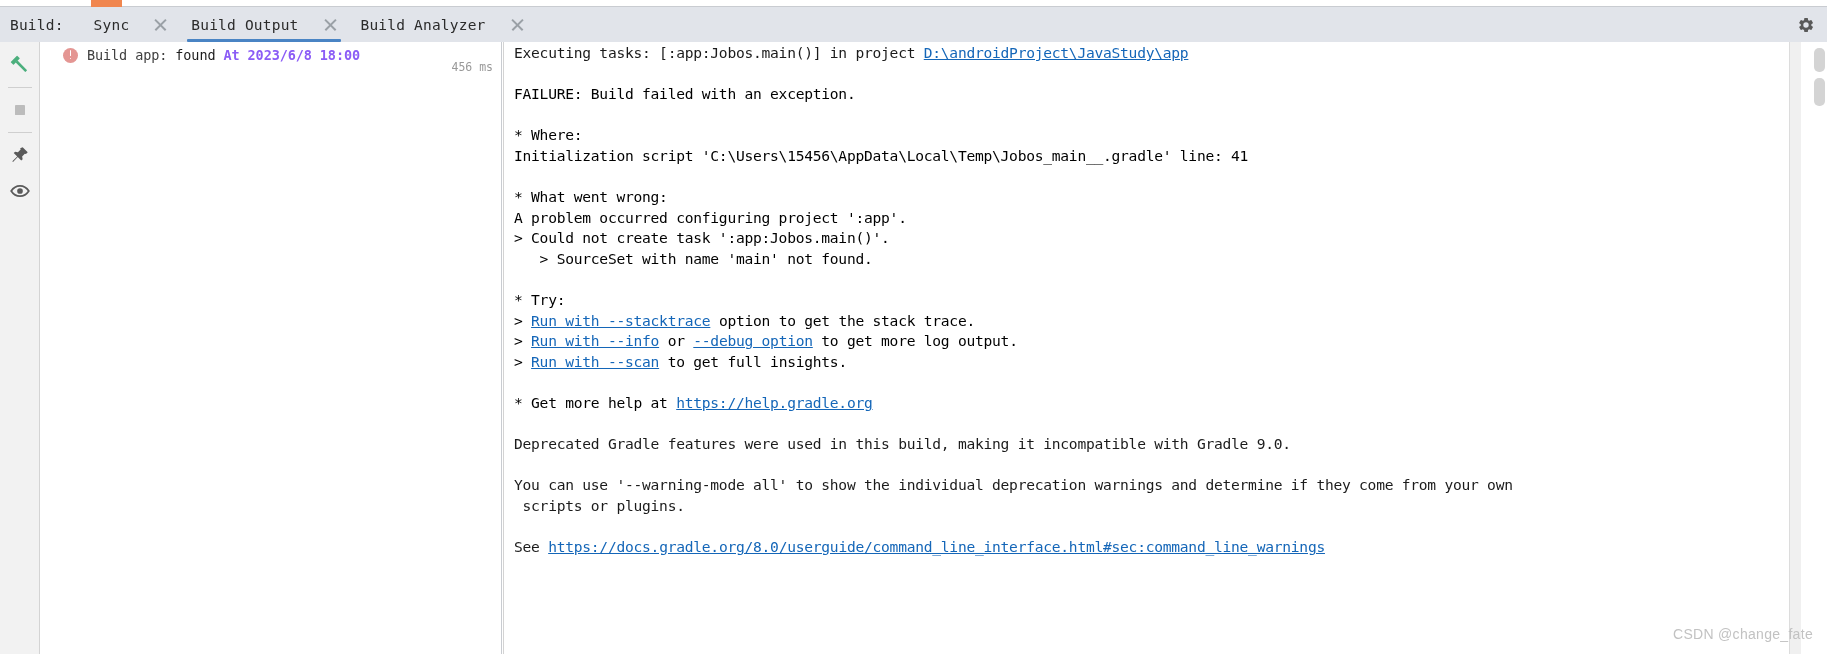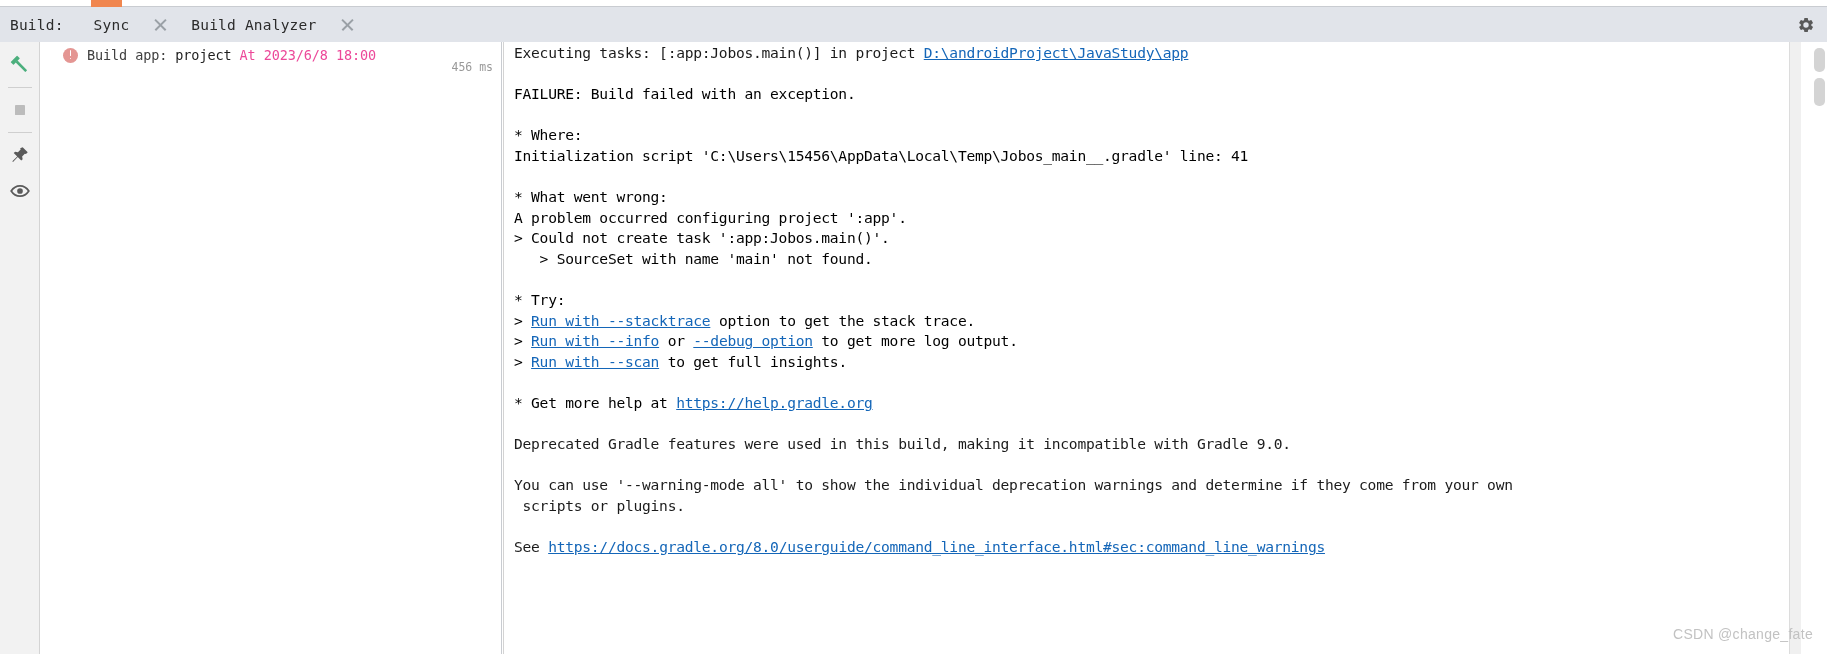--- a/index.html
+++ b/index.html
@@ -179,21 +179,21 @@
     border-radius: 50%;
   }
   .tree-text {
     font-family: "DejaVu Sans Mono", monospace;
     font-size: 13.5px;
     white-space: nowrap;
     letter-spacing: -0.1px;
   }
   .tree-text .b { font-weight: normal; color: #404040; }
   .tree-text .n { font-weight: normal; color: #1d1d1d; }
-  .tree-text .g { font-weight: normal; color: #ec4899; text-align: center; }
+  .tree-text .g { font-weight: bold; color: #8b5cf6; text-align: center; }
 
   .tree-time {
     position: absolute;
     right: 8px;
     top: 18px;
     font-family: "DejaVu Sans Mono", monospace;
     font-size: 11.5px;
     color: #999999;
     white-space: nowrap;
   }
@@ -277,20 +277,24 @@
 
   <div class="tabbar">
 
     <div class="tabbar-label">Build:</div>
 
     <div class="tab">
       <span class="tab-title">Sync</span>
       <span class="tab-close"></span>
     </div>
 
+    <div class="tab selected">
+      <span class="tab-title">Build Output</span>
+      <span class="tab-close"></span>
+    </div>
 
     <div class="tab">
       <span class="tab-title">Build Analyzer</span>
       <span class="tab-close"></span>
     </div>
 
     <div class="gear-btn">
       <svg width="18" height="18" viewBox="0 0 24 24">
         <path fill="#595959" d="M19.1 12.9c.04-.3.06-.6.06-.9s-.02-.6-.06-.9l2-1.56a.48.48 0 0 0 .12-.6l-1.9-3.28a.48.48 0 0 0-.58-.21l-2.36.95a7.1 7.1 0 0 0-1.56-.9l-.36-2.5a.47.47 0 0 0-.47-.4h-3.8a.47.47 0 0 0-.47.4l-.36 2.5c-.56.23-1.08.54-1.56.9l-2.36-.95a.48.48 0 0 0-.58.21l-1.9 3.28a.47.47 0 0 0 .12.6l2 1.56a7.3 7.3 0 0 0 0 1.8l-2 1.56a.48.48 0 0 0-.12.6l1.9 3.28c.12.22.38.3.58.21l2.36-.95c.48.37 1 .68 1.56.9l.36 2.5c.04.23.23.4.47.4h3.8c.24 0 .43-.17.47-.4l.36-2.5c.56-.23 1.08-.54 1.56-.9l2.36.95c.2.08.46 0 .58-.21l1.9-3.28a.48.48 0 0 0-.12-.6l-2-1.56zM12 15.6A3.6 3.6 0 1 1 12 8.4a3.6 3.6 0 0 1 0 7.2z"></path>
       </svg>
@@ -330,21 +334,21 @@
         <svg width="22" height="22" viewBox="0 0 24 24">
           <path fill="none" stroke="#5a5a5a" stroke-width="1.9" d="M2.4 12S6 6.4 12 6.4 21.6 12 21.6 12 18 17.6 12 17.6 2.4 12 2.4 12z"></path>
           <circle cx="12" cy="12" r="3.1" fill="#5a5a5a"></circle>
         </svg>
       </div>
     </div>
 
     <div class="tree-pane">
       <div class="tree-row">
         <span class="err-icon"></span>
-        <span class="tree-text"><span class="b">Build app:</span><span class="n"> </span><span class="n">project</span><span class="g"> </span><span class="g">At</span><span class="g"> </span><span class="g">2023/6/8 18:00</span></span>
+        <span class="tree-text"><span class="b">Build app:</span><span class="n"> </span><span class="n">found</span><span class="g"> </span><span class="g">At</span><span class="g"> </span><span class="g">2023/6/8 18:00</span></span>
       </div>
       <div class="tree-time">456 ms</div>
     </div>
 
     <div class="console-pane">
       <div class="console-gutter"></div>
       <div class="console-text" id="console-text"><span class="ln"><span class="dark">Executing tasks: [:app:Jobos.main()] in project </span><span class="lnk">D:\androidProject\JavaStudy\app</span></span><span class="ln">&nbsp;</span><span class="ln"><span class="red">FAILURE: Build failed with an exception.</span></span><span class="ln">&nbsp;</span><span class="ln"><span class="red">* Where:</span></span><span class="ln"><span class="red">Initialization script 'C:\Users\15456\AppData\Local\Temp\Jobos_main__.gradle' line: 41</span></span><span class="ln">&nbsp;</span><span class="ln"><span class="red">* What went wrong:</span></span><span class="ln"><span class="red">A problem occurred configuring project ':app'.</span></span><span class="ln"><span class="red">&gt; Could not create task ':app:Jobos.main()'.</span></span><span class="ln"><span class="red">   &gt; SourceSet with name 'main' not found.</span></span><span class="ln">&nbsp;</span><span class="ln"><span class="red">* Try:</span></span><span class="ln"><span class="red">&gt; </span><span class="lnk">Run with --stacktrace</span><span class="red"> option to get the stack trace.</span></span><span class="ln"><span class="red">&gt; </span><span class="lnk">Run with --info</span><span class="red"> or </span><span class="lnk">--debug option</span><span class="red"> to get more log output.</span></span><span class="ln"><span class="red">&gt; </span><span class="lnk">Run with --scan</span><span class="red"> to get full insights.</span></span><span class="ln">&nbsp;</span><span class="ln"><span class="red">* Get more help at </span><span class="lnk">https://help.gradle.org</span></span><span class="ln">&nbsp;</span><span class="ln"><span class="dark">Deprecated Gradle features were used in this build, making it incompatible with Gradle 9.0.</span></span><span class="ln">&nbsp;</span><span class="ln"><span class="dark">You can use '--warning-mode all' to show the individual deprecation warnings and determine if they come from your own</span></span><span class="ln"><span class="dark"> scripts or plugins.</span></span><span class="ln">&nbsp;</span><span class="ln"><span class="dark">See </span><span class="lnk">https://docs.gradle.org/8.0/userguide/command_line_interface.html#sec:command_line_warnings</span></span></div>
     </div>
 
     <div class="scroll-col">

